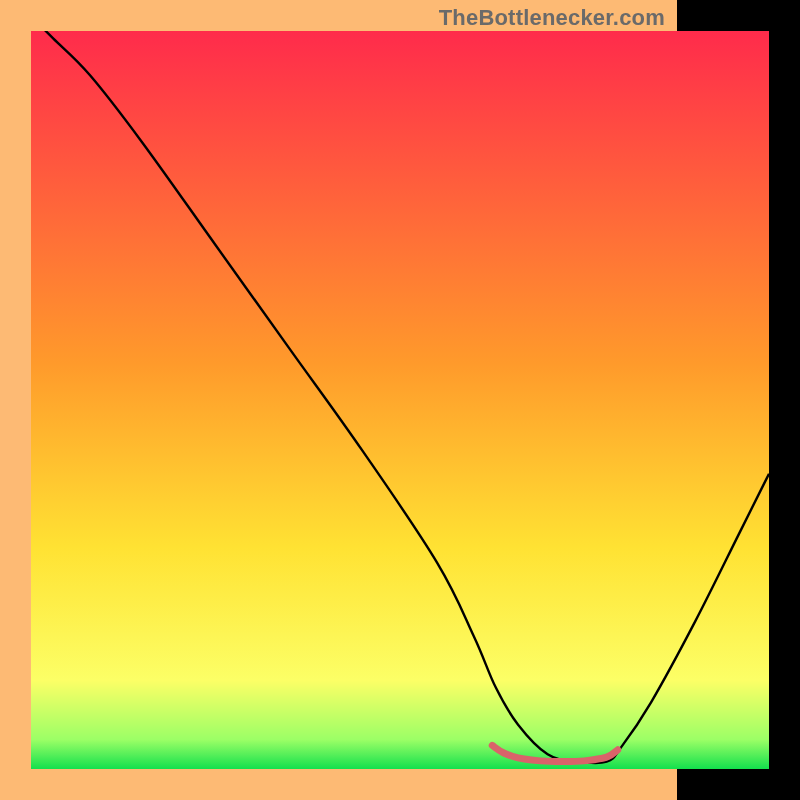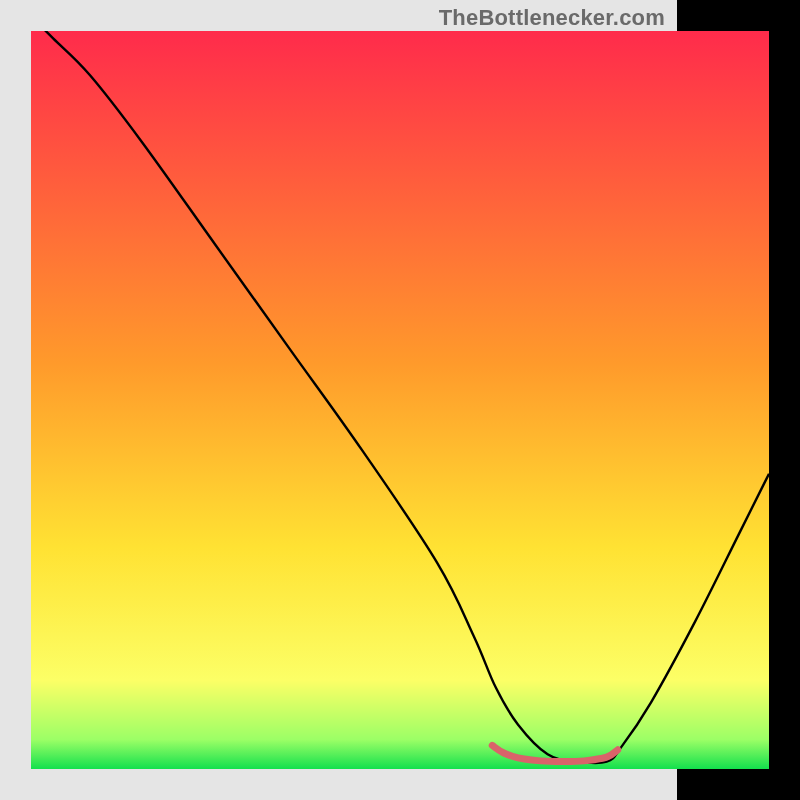--- a/index.html
+++ b/index.html
@@ -8,21 +8,21 @@
     width: 800px;
     height: 800px;
     background: #000;
     font-family: Arial, Helvetica, sans-serif;
     overflow: hidden;
   }
   .frame {
     position: relative;
     width: 677px;
     height: 800px;
-    background: #e5e5e5;
+    background: #fdba74;
   }
   .plot {
     position: absolute;
     left: 31px;
     top: 31px;
     width: 738px;
     height: 738px;
     overflow: hidden;
   }
   .watermark {

